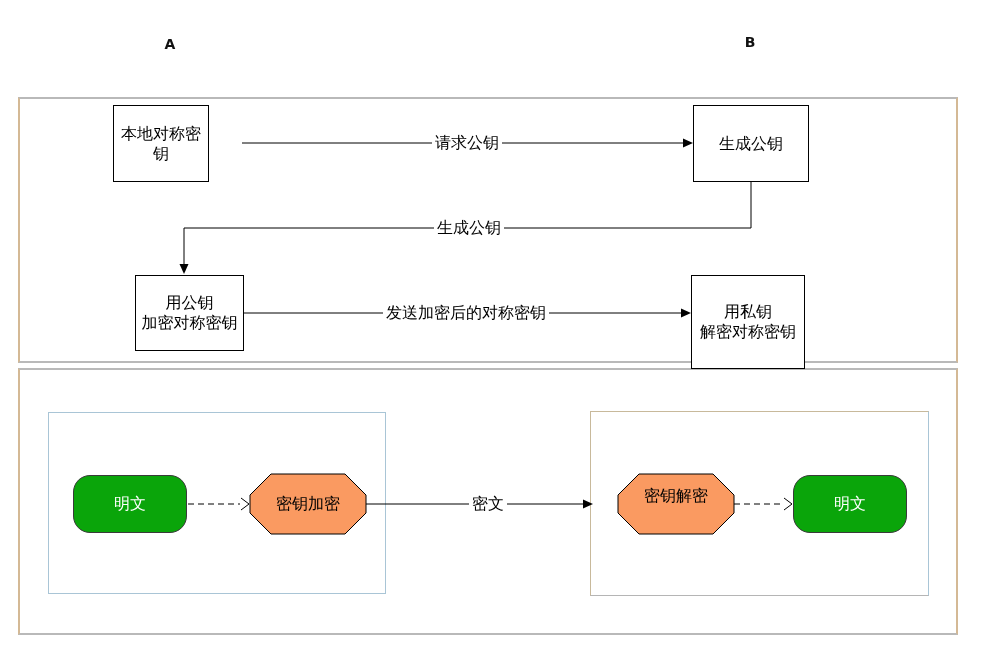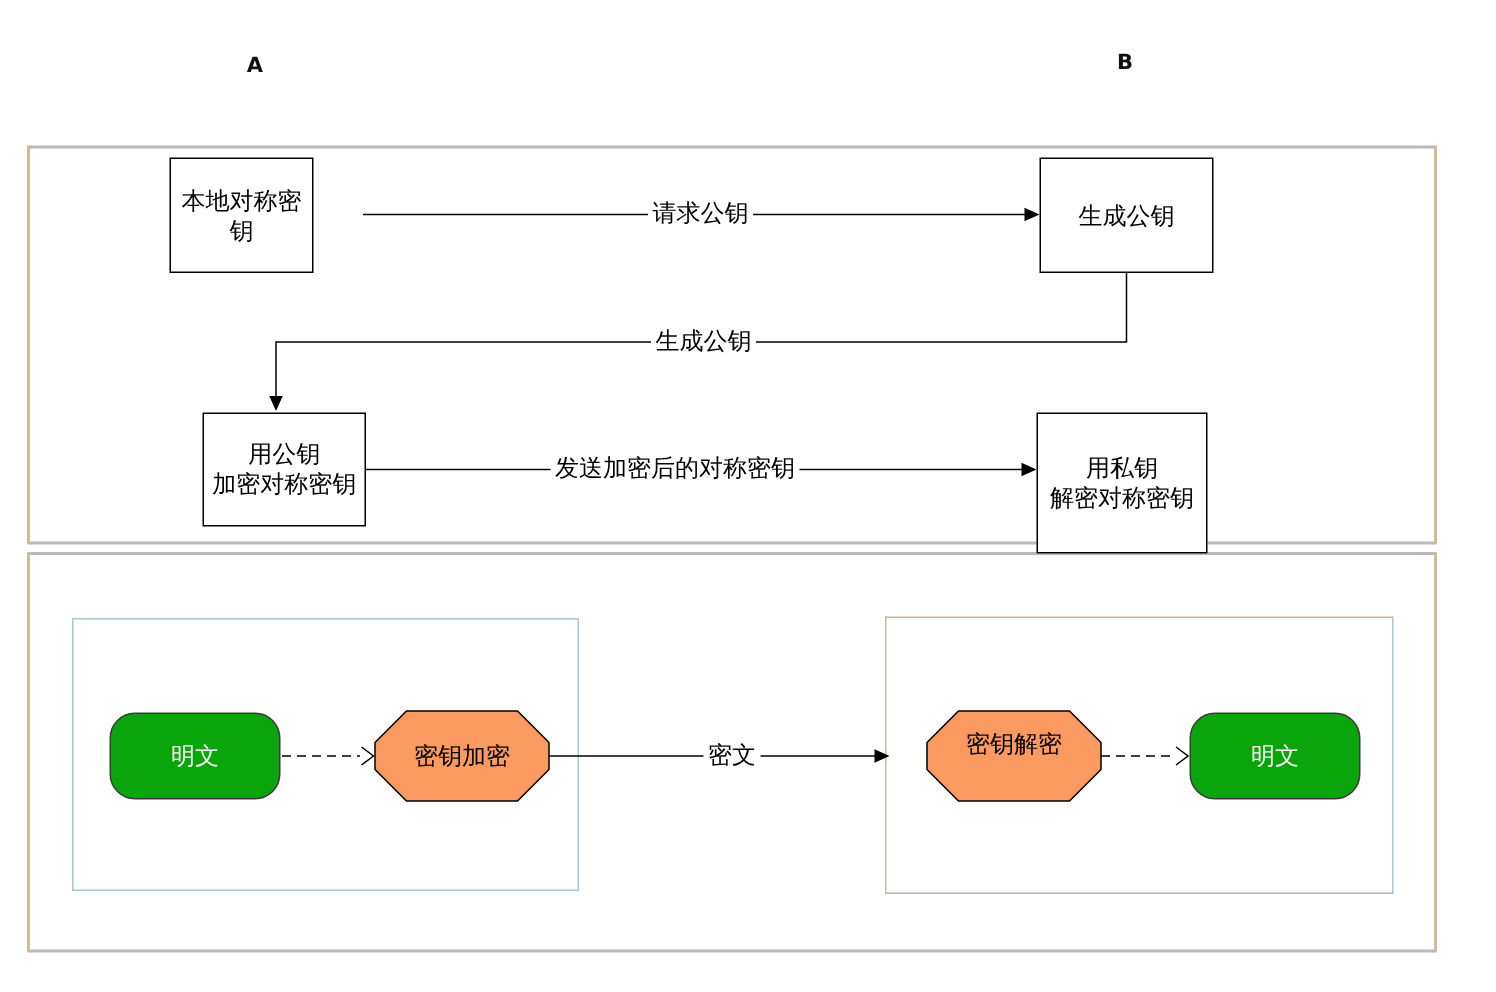--- a/index.html
+++ b/index.html
@@ -90,21 +90,21 @@
     <span>用公钥</span>
     <span>加密对称密钥</span>
   </div>
   <div class="process-box" style="left:691px;top:275px;width:114px;height:94px;">
     <span>用私钥</span>
     <span>解密对称密钥</span>
   </div>
 
   <div class="edge-label" style="left:467px;top:143px;">请求公钥</div>
   <div class="edge-label" style="left:469px;top:228px;">生成公钥</div>
-  <div class="edge-label" style="left:450px;top:313px;">发送加密后的对称密钥</div>
+  <div class="edge-label" style="left:466px;top:313px;">发送加密后的对称密钥</div>
 
   <div class="rounded-node" style="left: 73px; top: 475px; width: 114px; height: 58px; background: rgb(10, 165, 10);" title="明文">
     <span>明文</span>
   </div>
   <div class="oct-text" style="left:250px;top:474px;width:116px;height:60px;">
     <span>密钥加密</span>
   </div>
   <div class="edge-label" style="left:488px;top:504px;font-family:Liberation Mono, monospace;">密文</div>
   <div class="oct-text" style="left:618px;top:474px;width:116px;height:44px;">
     <span>密钥解密</span>

